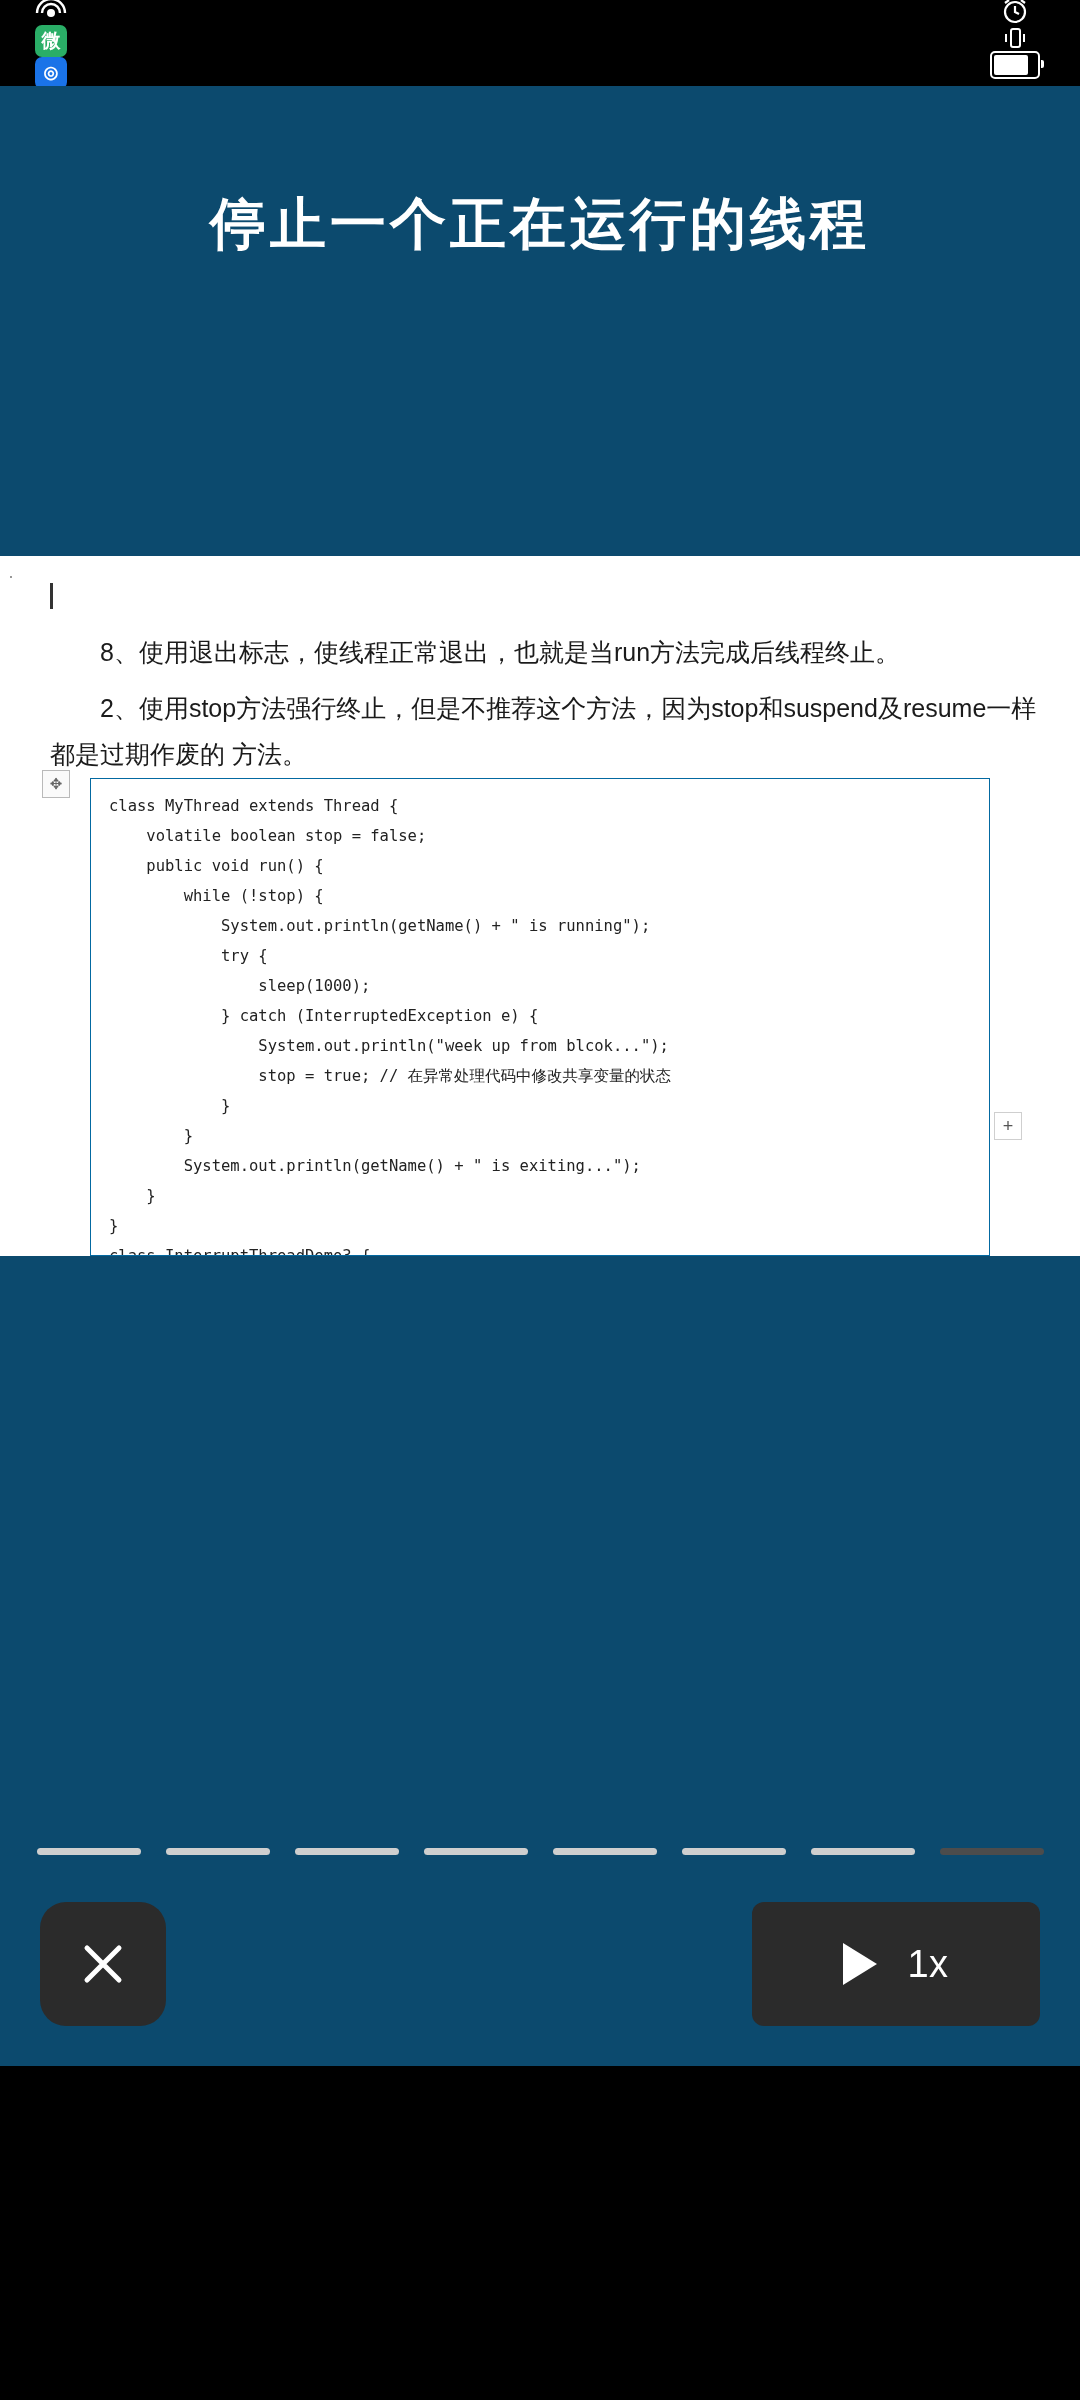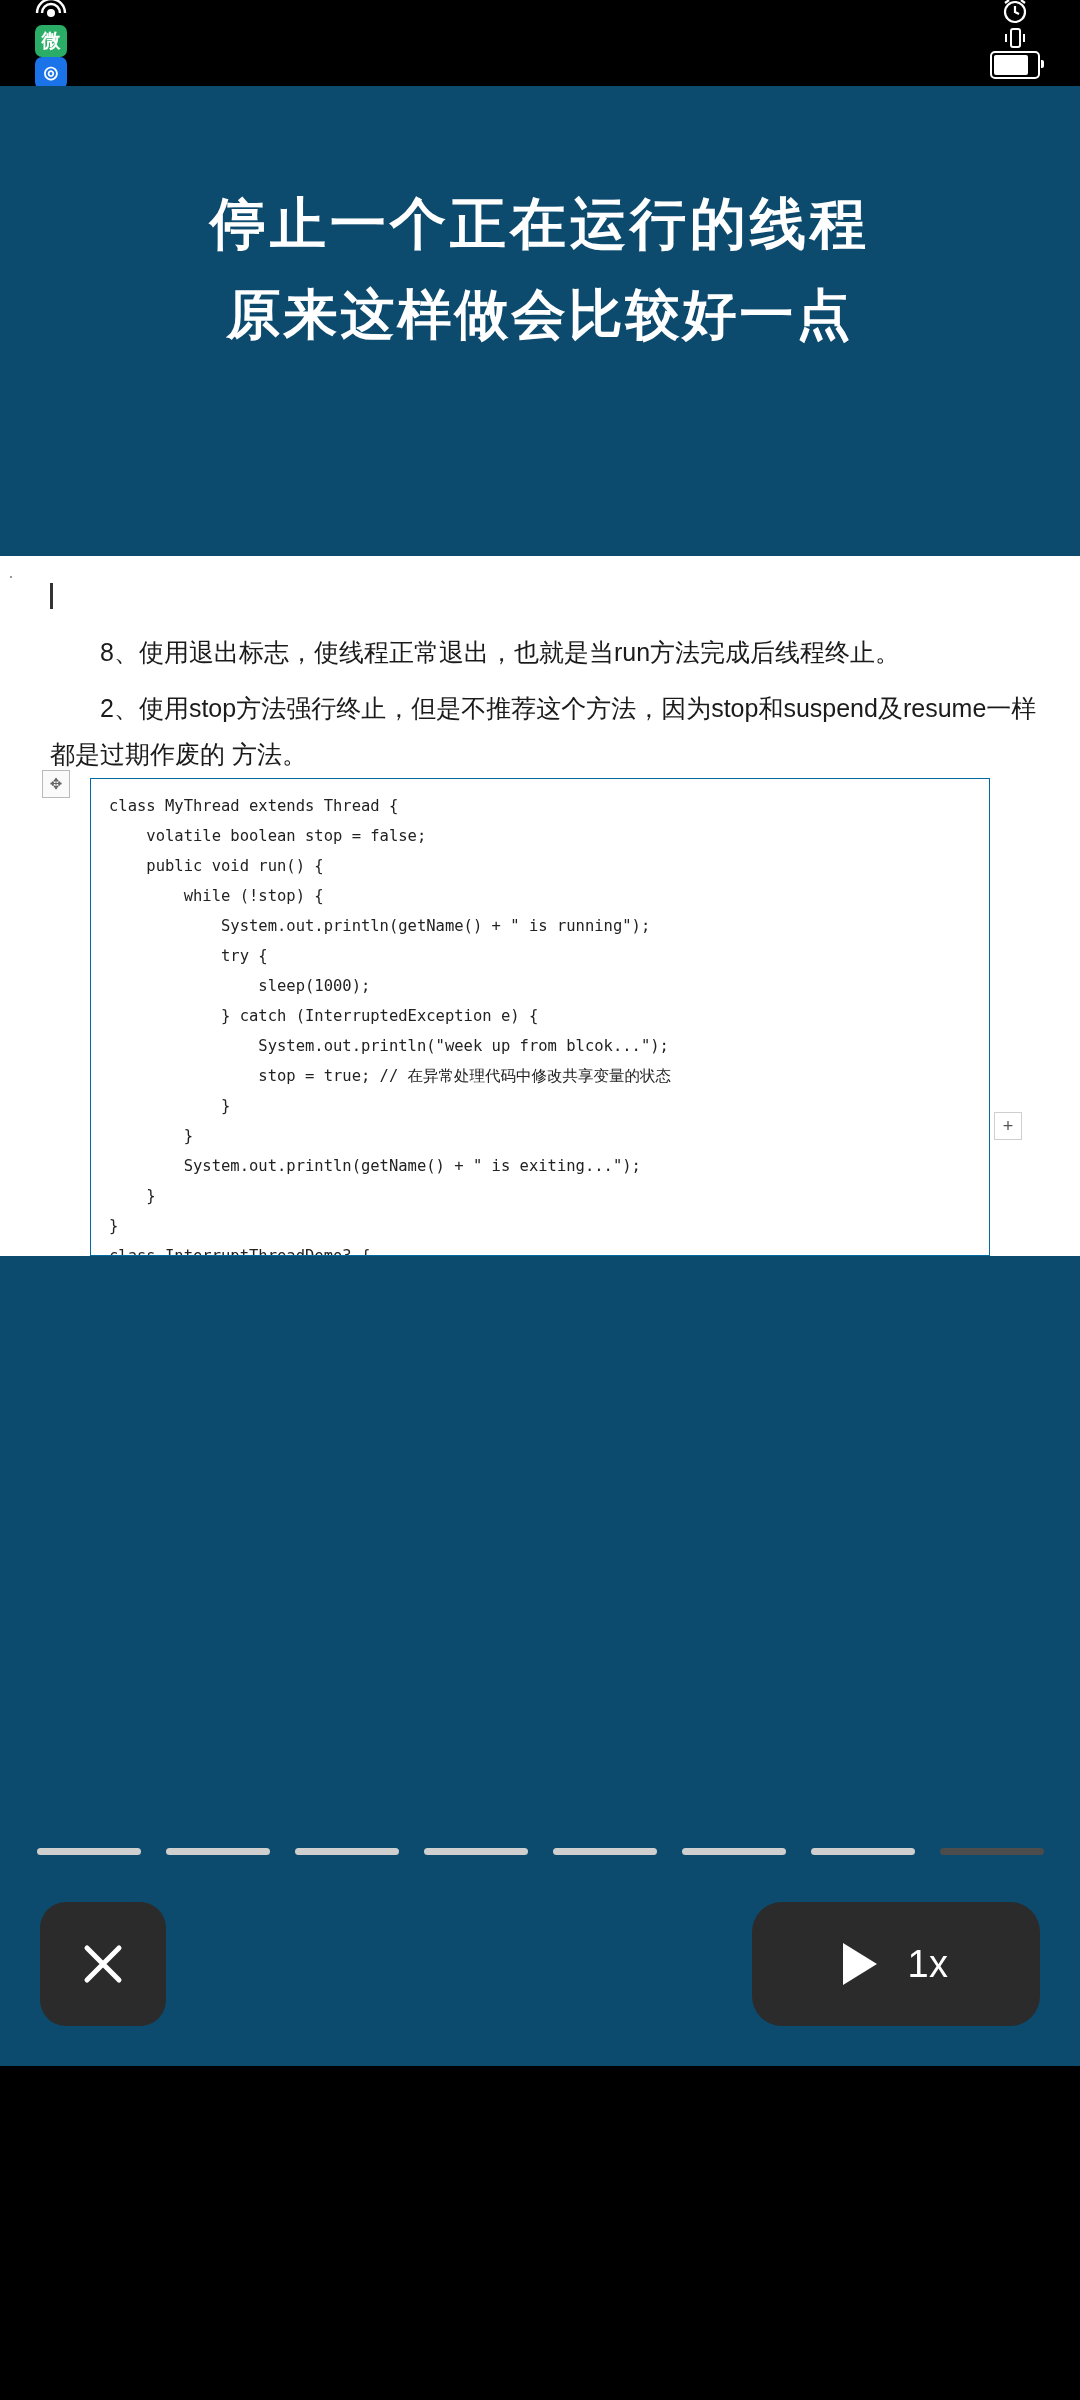--- a/index.html
+++ b/index.html
@@ -290,21 +290,21 @@
   .close-btn {
     width: 126px; height: 124px;
     background: #2b2b2b;
     border-radius: 26px;
     display: flex; align-items: center; justify-content: center;
   }
   .close-btn svg { display:block; }
   .play-speed {
     width: 288px; height: 124px;
     background: #2b2b2b;
-    border-radius: 30px;
+    border-radius: 12px;
     display: flex;
     align-items: center;
     justify-content: center;
     gap: 30px;
     color: #fff;
   }
   .play-tri {
     width: 0; height: 0;
     border-left: 34px solid #fff;
     border-top: 21px solid transparent;
@@ -384,21 +384,20 @@
           <span class="fill"></span>
         </span>
       <span class="clock">08:40</span>
     </div>
   </div>
 
   <div class="content">
 
     <div class="title-band">
       <div class="l1">停止一个正在运行的线程</div>
-      <div class="l2">原来这样做会比较好一点</div>
     </div>
 
     <div class="page">
       <div class="left-marks">·</div>
 
       <div class="page-inner">
         <div class="doc-heading"><span class="caret"></span></div>
         <p class="doc-p">8、使用退出标志，使线程正常退出，也就是当run方法完成后线程终止。</p>
         <p class="doc-p">2、使用stop方法强行终止，但是不推荐这个方法，因为stop和suspend及resume一样都是过期作废的 方法。</p>
         <p class="doc-p">3、使用interrupt方法中断线程。</p>

